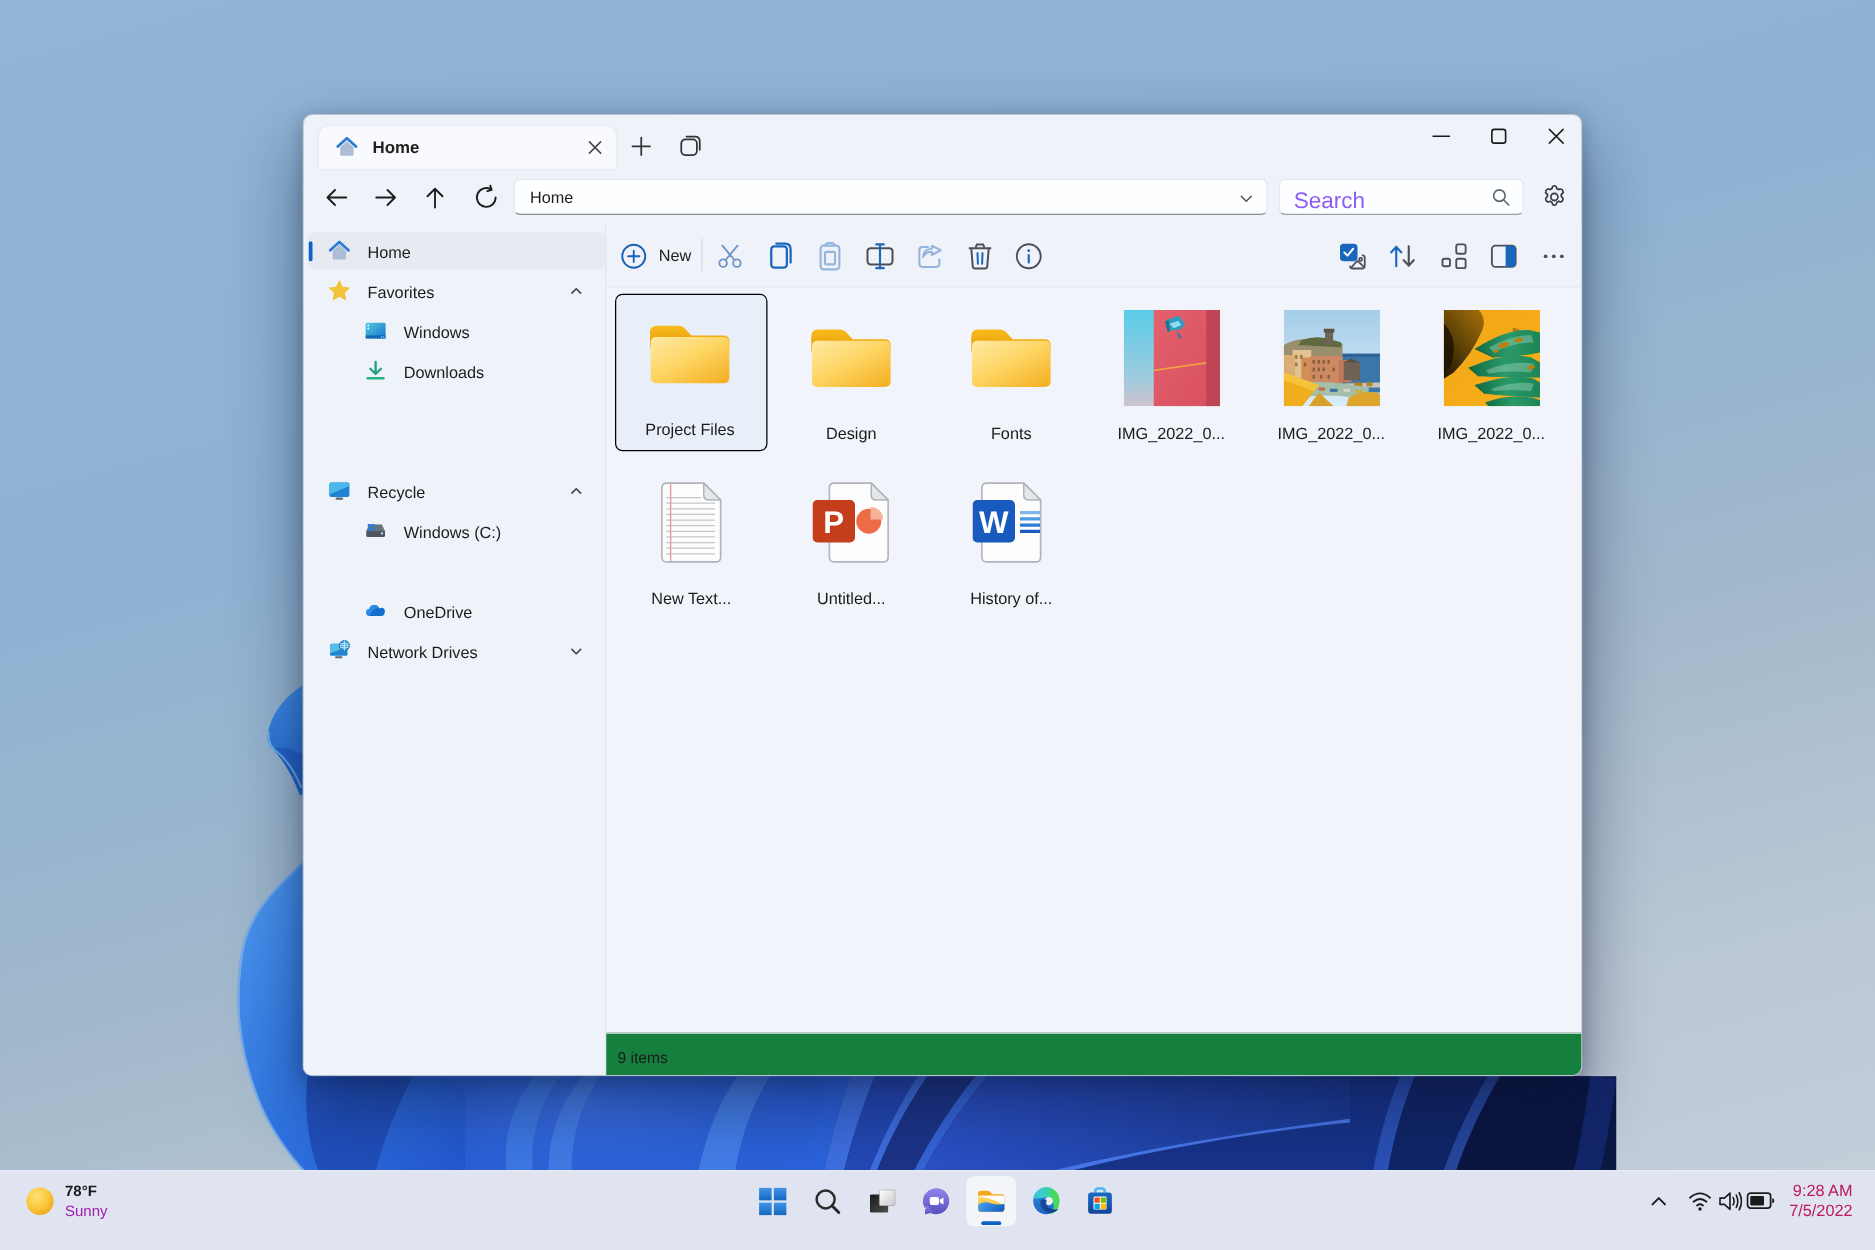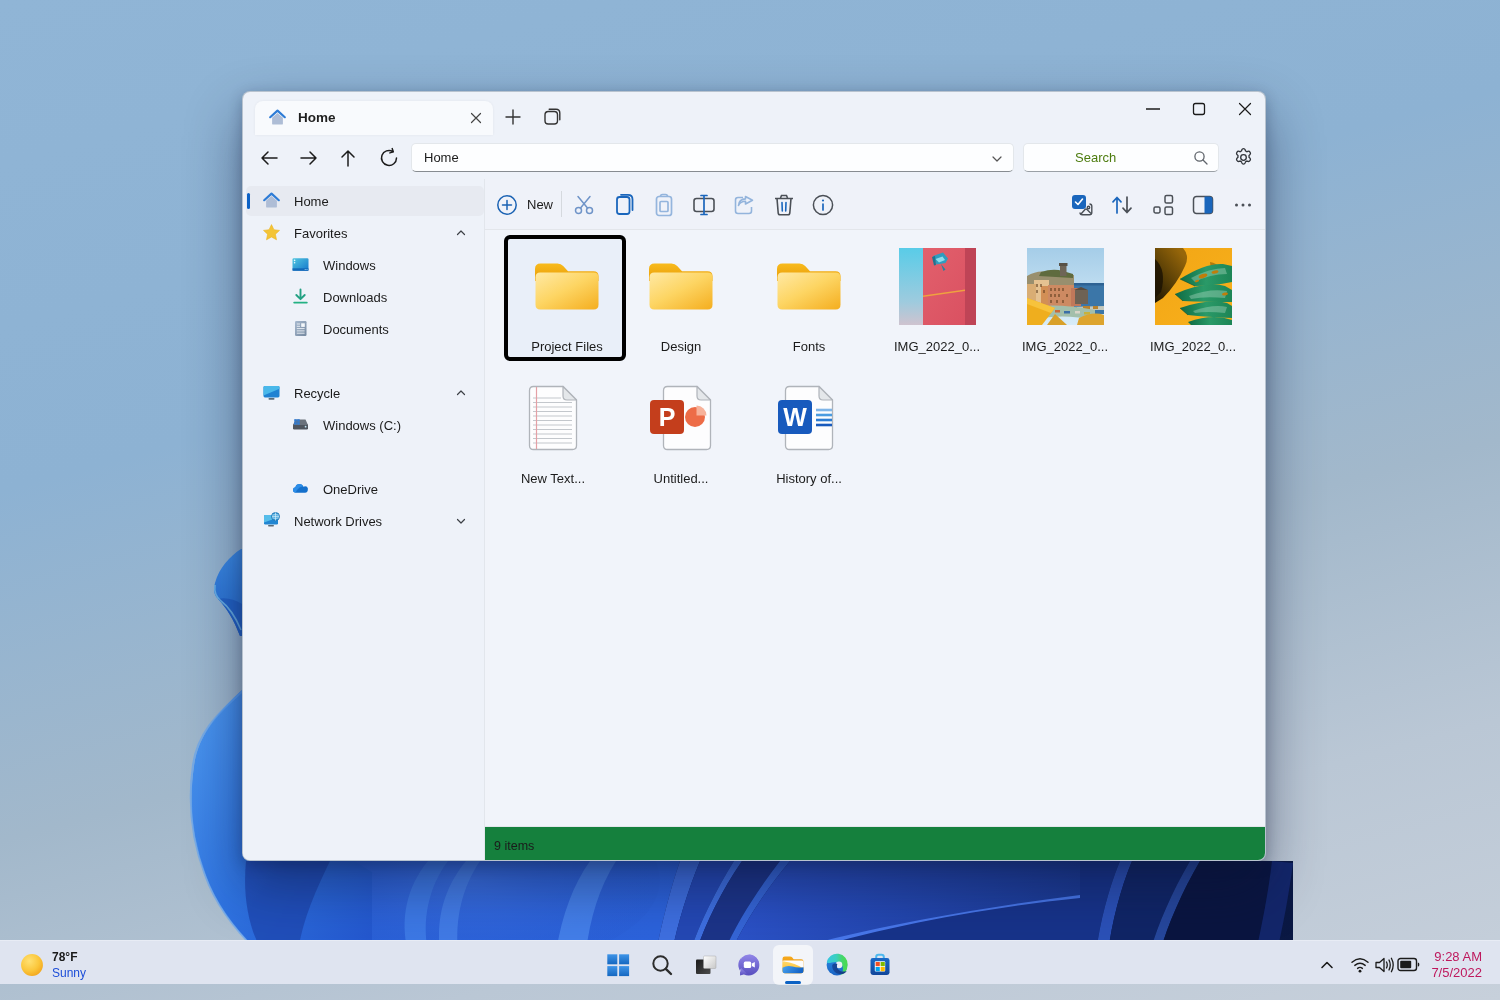--- a/index.html
+++ b/index.html
@@ -1,36 +1,36 @@
 <!DOCTYPE html>
 <html><head>
 <meta charset="utf-8">
 <style>
   * { margin:0; padding:0; box-sizing:border-box; }
   html,body { width:1500px; height:1000px; overflow:hidden; font-family:"Liberation Sans", sans-serif; }
   .desktop { position:absolute; inset:0; background:linear-gradient(165deg,#90b5d6 0%, #8db2d3 35%, #a2b8cb 60%, #bac7d5 80%, #c7d0db 100%); }
   .bloom { position:absolute; left:0; top:0; }
   
-  .taskbar { position:absolute; left:0; bottom:16px; width:1500px; height:44px; background:#dfe4f0; border-top:1px solid #e8ecf5;padding-left:24px; }
+  .taskbar { position:absolute; left:0; bottom:0; width:1500px; height:64px; background:#dfe4f0; border-top:1px solid #e8ecf5;padding-left:24px; }
   .tb-ic { position:absolute; top:12px; width:24px; height:24px; }
   .wtxt { position:absolute; left:52px; top:9px; font-size:12px; font-weight:bold; color:#1b1b1b; line-height:15.5px; white-space:nowrap; }
-  .wtxt .sub { color:#1d4ed8; font-size:12px; font-weight:normal; }
+  .wtxt .sub { color:#a21caf; font-size:12px; font-weight:normal; }
   .clock { position:absolute; right:18px; top:8px; text-align:right; font-size:13px; color:#be185d; line-height:16px; }
   .fe-hl { position:absolute; left:773px; top:4px; width:40px; height:40px; background:rgba(255,255,255,.62); border-radius:6px; }
   .fe-bar { position:absolute; left:785px; top:40px; width:16px; height:3px; border-radius:2px; background:#0b62c4; }
   
   .window { position:absolute; left:242px; top:91px; width:1024px; height:770px; border-radius:8px; background:#eef2f9; box-shadow:0 25px 55px rgba(10,20,50,.45), 0 4px 14px rgba(10,20,50,.25); overflow:hidden; border:1px solid rgba(130,148,166,.5); }
   .tab { position:absolute; left:12px; top:9px; width:238px; height:34px; background:#f8fafd; border-radius:8px 8px 0 0; box-shadow:0 0 3px rgba(0,0,0,.06); }
   .t-title { position:absolute; left:43px; top:9px; font-size:13.5px; font-weight:bold; color:#1f1f1f; }
   
   .navbar { position:absolute; left:0; top:43px; width:100%; height:44px; }
   .addr-box { position:absolute; left:168px; top:8px; width:603px; height:29px; background:#fdfeff; border:1px solid #e3e7eb; border-bottom:1px solid #878c91; border-radius:5px; }
   .a-txt { position:absolute; left:12px; top:6px; font-size:13px; color:#1b1b1b; }
   .search-box { position:absolute; left:780px; top:8px; width:196px; height:29px; background:#fdfeff; border:1px solid #e3e7eb; border-bottom:1px solid #9aa0a6; border-radius:5px; }
-  .s-txt { position:absolute; left:11px; top:6px; font-size:13px; color:#4d7c0f;margin-left:40px; }
+  .s-txt { position:absolute; left:11px; top:6px; font-size:18px; color:#8b5cf6; }
   
   .toolbar { position:absolute; left:242px; top:87px; width:782px; height:51px; background:#eff2f9; border-bottom:1px solid #e3e6eb; }
   .newbtn { position:absolute; left:11px; top:11px; width:80px; height:30px; border-radius:4px; }
   .newbtn span { position:absolute; left:31px; top:7px; font-size:13px; color:#1b1b1b; }
   .tdivider { position:absolute; left:76px; top:12px; width:1px; height:26px; background:#d5d9de; }
   .tic { position:absolute; top:13px; width:26px; height:26px; }
   
   .sidebar { position:absolute; left:0; top:87px; width:242px; height:683px; background:#eef2f9; border-right:1px solid #e2e6ec; }
   .srow { position:absolute; left:3px; width:238px; height:30px; border-radius:5px; }
   .srow.sel { background:#e7eaf1; }
@@ -38,21 +38,21 @@
   .sic { position:absolute; width:19px; height:19px; top:5px; }
   .slbl { position:absolute; top:8px; font-size:13px; color:#1b1b1b; white-space:nowrap; }
   .chev { position:absolute; left:209px; top:9px; width:12px; height:12px; }
   
   .content { position:absolute; left:242px; top:138px; width:782px; height:596px; background:#f1f4fa; }
   .statusbar { position:absolute; left:242px; top:734px; width:782px; height:36px; background:#15803d; border-top:1px solid #e3e6eb; }
   .statusbar span { position:absolute; left:9px; top:12px; font-size:12.5px; color:#1b1b1b; }
   .item { position:absolute; width:122px; height:126px; }
   .icwrap { position:absolute; left:0; top:6px; width:122px; height:86px; display:flex; align-items:center; justify-content:center; }
   .ilbl { position:absolute; left:-6px; top:102px; width:134px; text-align:center; font-size:13px; color:#1b1b1b; }
-  .item.sel { border:4px solid #000000; border-radius:6px; background:#e9eff9;margin-left:12px; }
+  .item.sel { border:1px solid #000000; border-radius:6px; background:#e9eff9; }
   .item.sel .icwrap { top:4px; left:-2px; }
   .item.sel .ilbl { top:100px; left:-8px; }
 </style>
 </head>
 <body>
 <div class="desktop">
   <svg width="0" height="0" style="position:absolute">
     <defs>
       <linearGradient id="ftab" x1="0" y1="0" x2="0" y2="1">
           <stop offset="0" stop-color="#f8bb1d"></stop>
@@ -310,36 +310,20 @@
           </svg>
         <span class="slbl" style="left:77px">Windows</span>
         </div>
       <div class="srow" style="top:103px">
         <svg class="sic" style="left:45px" viewBox="0 0 19 19">
             <path d="M9.5,2.5 V11.5 M5.3,8 L9.5,12.2 L13.7,8" fill="none" stroke="#23a183" stroke-width="1.9" stroke-linecap="round" stroke-linejoin="round"></path>
             <path d="M3.2,15.6 H15.8" stroke="#23b183" stroke-width="1.9" stroke-linecap="round"></path>
           </svg>
         <span class="slbl" style="left:77px">Downloads</span>
         </div>
-      <div class="srow" style="top:135px">
-        <svg class="sic" style="left:45px" viewBox="0 0 19 19">
-            <defs>
-              <linearGradient id="docg" x1="0" y1="0" x2="1" y2="1">
-                <stop offset="0" stop-color="#a7b9cf"></stop>
-                <stop offset="1" stop-color="#74889f"></stop>
-              </linearGradient>
-            </defs>
-            <rect x="4" y="2" width="11.5" height="15" rx="1.2" fill="url(#docg)"></rect>
-            <rect x="10.2" y="4.3" width="3.6" height="3.6" fill="#f3f7fa"></rect>
-            <g stroke="#eef3f7" stroke-width=".9">
-              <path d="M5.8,5 H9 M5.8,7.3 H9 M5.8,9.6 H13.6 M5.8,11.9 H13.6 M5.8,14.2 H13.6"></path>
-            </g>
-          </svg>
-        <span class="slbl" style="left:77px">Documents</span>
-        </div>
       <div class="srow" style="top:199px">
         <svg class="sic" style="left:16px" viewBox="0 0 19 19">
             <rect x="1.5" y="3" width="16" height="11.5" rx="1.4" fill="#1f82d2"></rect>
             <path d="M1.5,4.4 Q1.5,3 2.9,3 H16.1 Q17.5,3 17.5,4.4 V5.8 L1.5,12.5 Z" fill="#49b8ea"></path>
             <rect x="6.5" y="15" width="6" height="1.7" rx=".8" fill="#5a6b78"></rect>
           </svg>
         <span class="slbl" style="left:48px">Recycle</span>
         <svg class="chev" viewBox="0 0 12 12">
             <path d="M2.5,7.5 L6,4 L9.5,7.5" fill="none" stroke="#3c4046" stroke-width="1.2" stroke-linecap="round" stroke-linejoin="round"></path>
           </svg>

